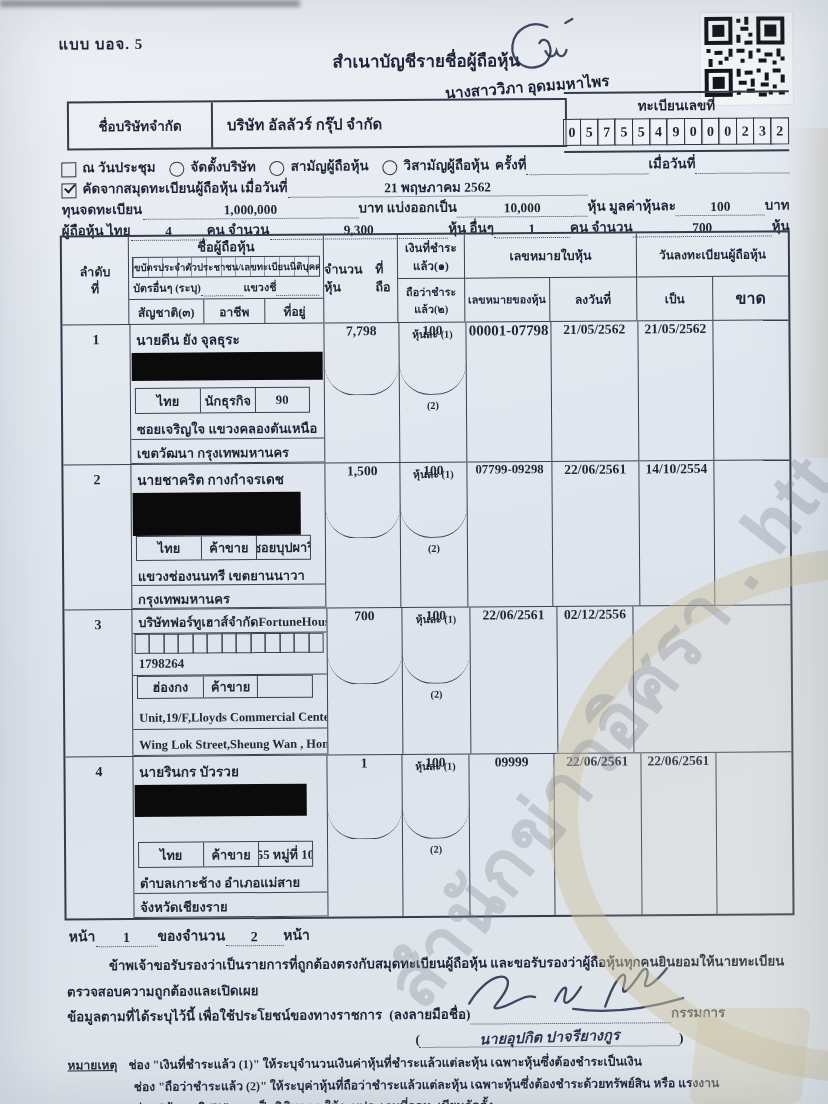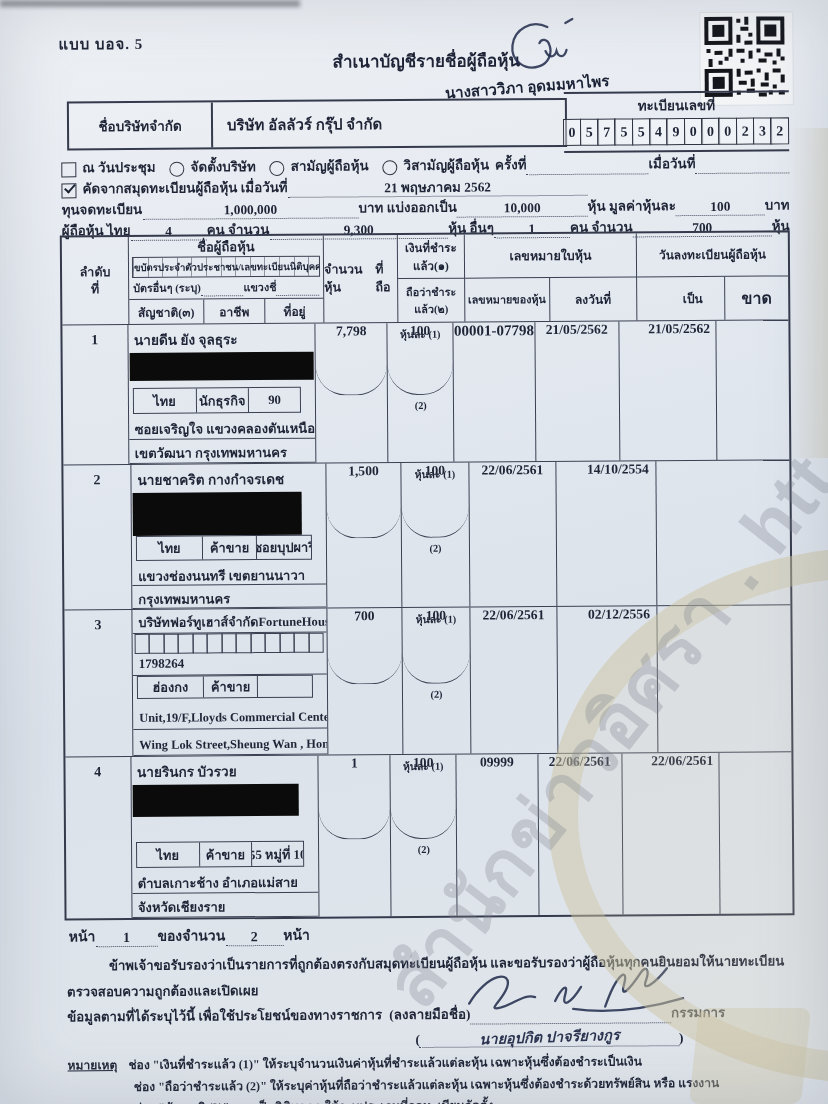--- a/index.html
+++ b/index.html
@@ -52,21 +52,21 @@
   .cb.checked::after{content:"";position:absolute;left:2px;top:0px;width:9px;height:4px;
     border-left:2px solid #1d2436;border-bottom:2px solid #1d2436;transform:rotate(-48deg);}
   .dot{border-bottom:1.6px dotted #454b5e;text-align:center;font-weight:700;line-height:17px;}
   .grow{flex-grow:1;}
 
   
   .tbl{left:62px;top:233px;width:730px;border:2px solid #353b4c;font-size:12.5px;}
   .tbl,.tbl *{box-sizing:border-box;}
   .br{border-right:1.3px solid #3b4152;}
   .c-no{width:68px;}.c-name{width:195px;}.c-sh{width:75px;}.c-paid{width:68px;}
-  .c-cno{width:85px;}.c-cdt{width:87px;}.c-rin{width:76px;margin-left:24px;}.c-rout{width:75px;}
+  .c-cno{width:85px;}.c-cdt{width:87px;}.c-rin{width:76px;}.c-rout{width:75px;}
   .thead{display:flex;height:88px;border-bottom:1.3px solid #3b4152;font-weight:600;}
   .h-no{display:flex;flex-direction:column;align-items:center;justify-content:center;line-height:1.35;}
   .h-name{display:flex;flex-direction:column;}
   .h-name-title{height:20px;display:flex;align-items:center;justify-content:center;font-size:13px;}
   .h-idstrip{height:21px;margin:0 3px;border:1.1px solid #3b4152;display:flex;align-items:center;justify-content:center;
     font-size:9.6px;white-space:nowrap;overflow:hidden;
     background:repeating-linear-gradient(90deg,rgba(59,65,82,.5) 0 1px,transparent 1px 14.6px);}
   .h-othercard{height:21px;display:flex;align-items:flex-end;padding:0 4px 2px;font-size:10.8px;white-space:nowrap;}
   .h-othercard .dot{border-bottom-width:1.2px;}
   .h-natrow{flex:1;display:flex;border-top:1.1px solid #3b4152;}
@@ -366,20 +366,23 @@
       <div class="c-sh br d-col">
         <div class="d-top52 div-b">1,500</div>
       </div>
       <div class="c-paid br d-col">
         <div class="d-top52 div-b d-paid-top">
           <span class="psl">หุ้นละ   (1)</span>
           <span>100</span>
         </div>
         <div class="d-paid-bot">(2)</div>
       </div>
+      <div class="c-cno br d-col">
+          <div class="d-top52" style="font-size:12.8px">07799-09298</div>
+        </div>
       <div class="c-cdt br d-col">
           <div class="d-top52">22/06/2561</div>
         </div>
       <div class="c-rin br d-col">
           <div class="d-top52">14/10/2554</div>
         </div>
       <div class="c-rout d-col">
           <div class="d-top52"></div>
         </div>
     </div>

